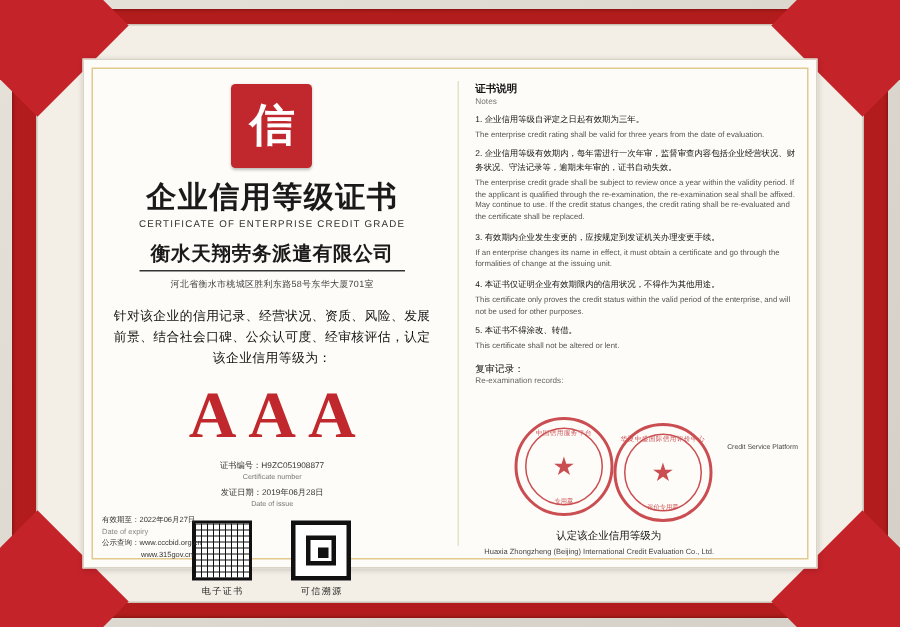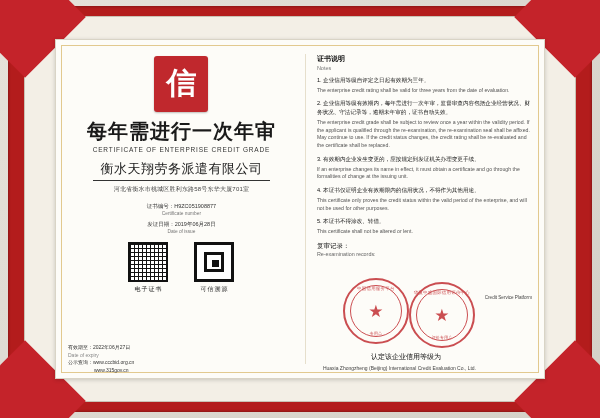--- a/index.html
+++ b/index.html
@@ -68,21 +68,21 @@
   .title-cn{
     font-family:"Liberation Serif","DejaVu Serif",serif;
     font-size:20px;font-weight:bold;color:#1a1a1a;letter-spacing:1px;
     margin:4px 0 1px;
   }
   .title-en{
     font-size:6.5px;color:#333;letter-spacing:.8px;margin-bottom:7px;
   }
   .company{
     font-family:"Liberation Serif","DejaVu Serif",serif;
-    font-size:13px;font-weight:normal;color:#1a1a1a;letter-spacing:.5px;
+    font-size:13px;font-weight:bold;color:#1a1a1a;letter-spacing:.5px;
     margin:2px 0 2px;
   }
   .company-underline{
     width:78%;height:1px;background:#333;margin:0 auto 4px;
   }
   .address{
     font-size:6px;color:#444;margin-bottom:9px;letter-spacing:.2px;
   }
   .body-cn{
     font-size:8.5px;color:#111;line-height:1.65;text-align:center;
@@ -182,28 +182,30 @@
       <div class="corner tr"></div>
       <div class="corner bl"></div>
       <div class="corner br"></div>
 
       <div class="paper">
 
         <div class="left-pane">
           <div class="emblem">
             <span>信</span>
           </div>
-          <div class="title-cn">每年需进行一次年审</div>
+          <div class="title-cn">企业信用等级证书</div>
           <div class="title-en">CERTIFICATE OF ENTERPRISE CREDIT GRADE</div>
 
           <div class="company">衡水天翔劳务派遣有限公司</div>
           <div class="company-underline"></div>
           <div class="address">河北省衡水市桃城区胜利东路58号东华大厦701室</div>
 
-
+          <div class="body-cn">针对该企业的信用记录、经营状况、资质、风险、发展前景、结合社会口碑、公众认可度、经审核评估，认定该企业信用等级为：</div>
+
+          <div class="grade">AAA</div>
 
           <div class="meta">
             <div class="row">
               <div>证书编号：H9ZC051908877</div>
               <div class="en">Certificate number</div>
             </div>
             <div class="row">
               <div>发证日期：2019年06月28日</div>
               <div class="en">Date of issue</div>
             </div>

